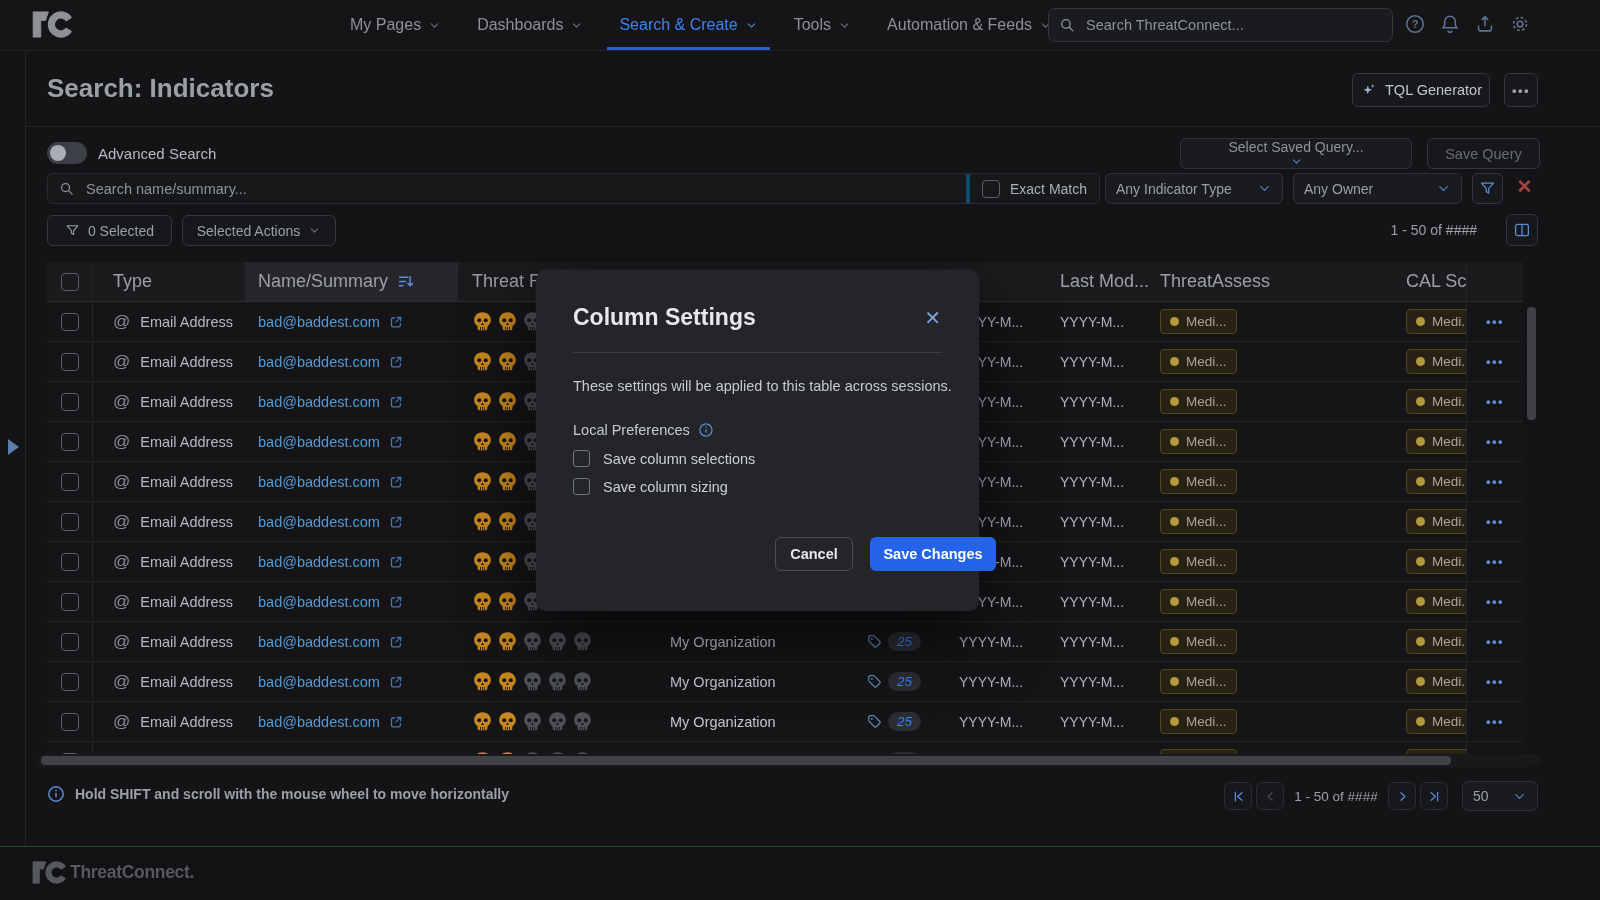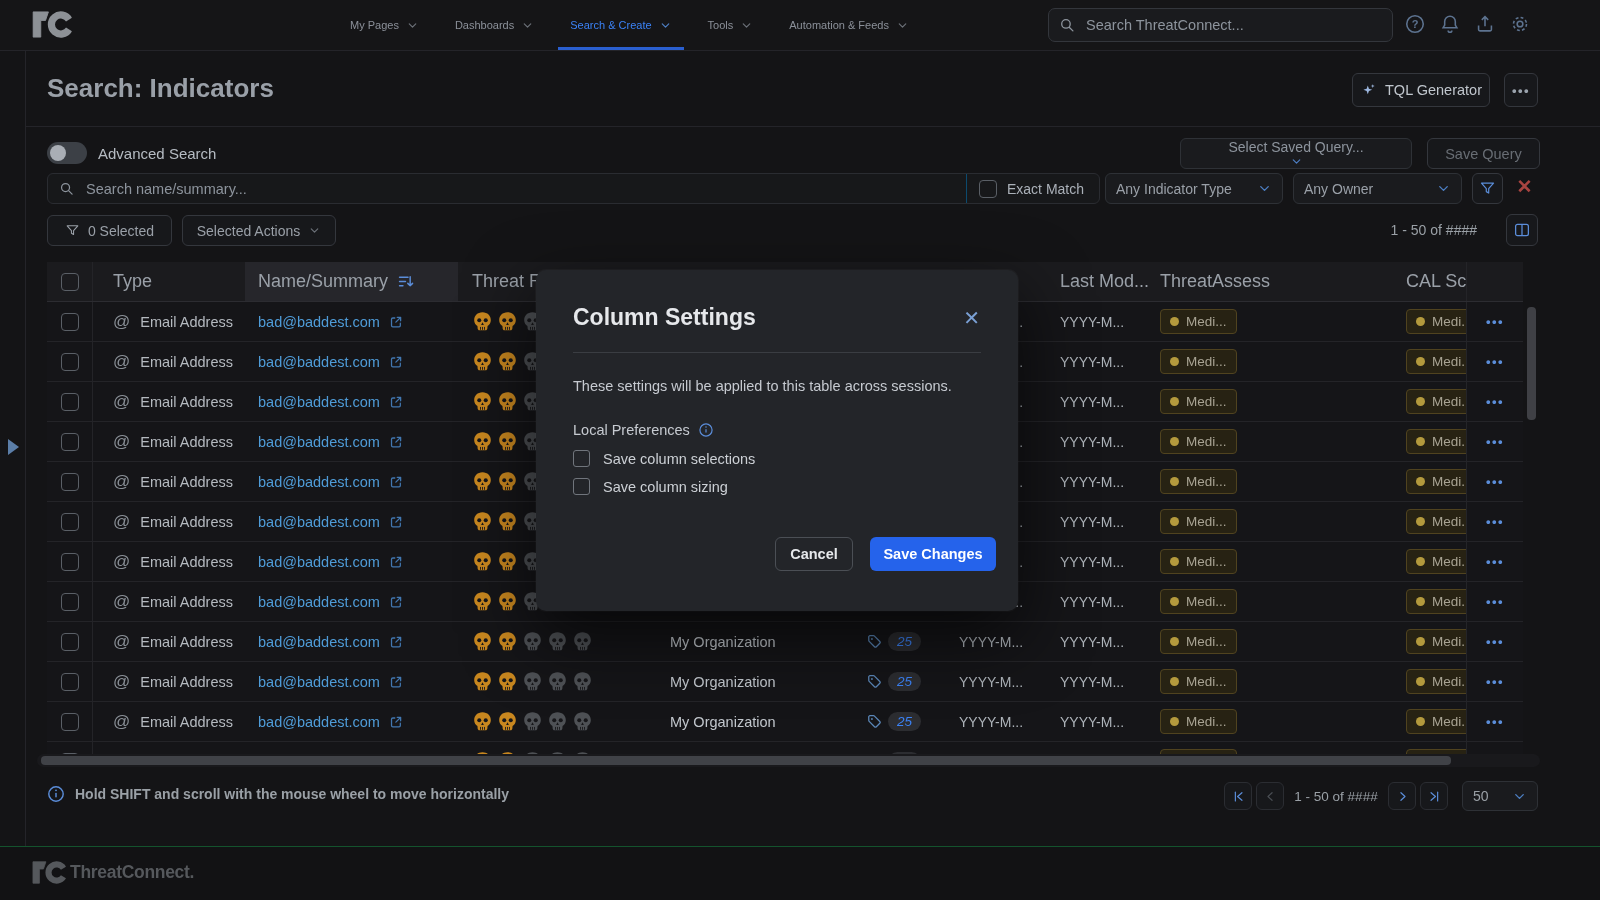--- a/index.html
+++ b/index.html
@@ -3,21 +3,21 @@
 <meta charset="utf-8">
 <style>
   html,body{margin:0;padding:0;background:#0b0b0c;font-family:"Liberation Sans",sans-serif;}
   #canvas{position:relative;width:1600px;height:900px;background:#111113;overflow:hidden;}
   svg{display:block;}
 
   
   .topnav{position:absolute;top:0;left:0;width:1600px;height:50px;background:#151517;}
   .brand{position:absolute;left:32px;top:11px;}
   .nav-items{position:absolute;left:350px;top:0;height:50px;display:flex;gap:36px;align-items:center;}
-  .nav-item{position:relative;height:50px;display:flex;align-items:center;gap:7px;color:#8b9099;font-size:11px;cursor:pointer;}
+  .nav-item{position:relative;height:50px;display:flex;align-items:center;gap:7px;color:#8b9099;font-size:16px;cursor:pointer;}
   .nav-item .chev{stroke:#6b7078;}
   .nav-item.active{color:#3b82f6;}
   .nav-item.active .chev{stroke:#4d7fc4;}
   .nav-item.active::after{content:"";position:absolute;left:-12px;right:-12px;bottom:0;height:3px;background:#2a5fd0;}
   .nav-search{position:absolute;left:1048px;top:8px;width:345px;height:34px;background:#1a1b1e;border:1px solid #33363c;border-radius:7px;display:flex;align-items:center;padding:0 10px;box-sizing:border-box;gap:8px;}
   .nav-search input{flex:1;background:transparent;border:none;outline:none;color:#cfd3d8;font-size:14.5px;font-family:"Liberation Sans",sans-serif;}
   .nav-search input::placeholder{color:#8d949d;}
   .nav-icons{position:absolute;left:1404px;top:13px;display:flex;gap:13px;align-items:center;}
   .nav-icons .ic{width:22px;height:22px;cursor:pointer;}
   .nav-icons svg *{stroke:#5d7390;fill:none;stroke-width:1.7;}
@@ -40,21 +40,21 @@
   .adv-label{position:absolute;left:98px;top:94px;font-size:15px;color:#b6bcc3;}
   .select{display:flex;align-items:center;justify-content:space-between;box-sizing:border-box;background:#1a1b1e;border:1px solid #2e3136;border-radius:6px;color:#8d949d;font-size:14px;padding:0 10px;cursor:pointer;}
   .saved-query{position:absolute;left:1180px;top:87px;width:232px;height:31px;flex-direction:column;}
   .save-query{position:absolute;left:1427px;top:87px;width:113px;height:31px;color:#686d74;font-size:14.5px;}
 
   
   .search-bar{position:absolute;left:47px;top:122px;width:1053px;height:31px;border:1px solid #2a2c31;border-radius:6px;background:#17181a;display:flex;box-sizing:border-box;}
   .search-main{flex:1;display:flex;align-items:center;gap:9px;padding:0 11px;}
   .search-main input{flex:1;background:transparent;border:none;outline:none;color:#cfd3d8;font-size:14.5px;font-family:"Liberation Sans",sans-serif;}
   .search-main input::placeholder{color:#8d949d;}
-  .exact-seg{width:133px;border-left:1px solid #0c4a6e;display:flex;align-items:center;gap:10px;padding-left:12px;box-sizing:border-box;cursor:pointer;}
+  .exact-seg{width:133px;border-left:4px solid #0c4a6e;display:flex;align-items:center;gap:10px;padding-left:12px;box-sizing:border-box;cursor:pointer;}
   .exact-seg span{color:#aab0b8;font-size:14px;}
   .cb{width:18px;height:18px;border:1.5px solid #5a5f66;border-radius:4px;box-sizing:border-box;background:transparent;cursor:pointer;flex:none;}
   .ind-select{position:absolute;left:1105px;top:122px;width:178px;height:31px;color:#9aa0a8;}
   .owner-select{position:absolute;left:1293px;top:122px;width:169px;height:31px;color:#9aa0a8;}
   .funnel-btn{position:absolute;left:1472px;top:122px;width:31px;height:31px;}
   .clear-btn{position:absolute;left:1509px;top:120px;width:31px;height:31px;display:flex;align-items:center;justify-content:center;color:#a84440;font-size:19px;font-weight:700;cursor:pointer;}
 
   
   .selected-btn{position:absolute;left:47px;top:164px;width:125px;height:31px;gap:8px;color:#9aa0a8;font-size:14px;}
   .actions-btn{position:absolute;left:182px;top:164px;width:154px;height:31px;gap:8px;color:#9aa0a8;font-size:14px;}
@@ -108,21 +108,21 @@
   .pg-label{position:absolute;left:1288px;top:738px;width:96px;text-align:center;color:#9aa0a6;font-size:13.5px;}
   .page-size{position:absolute;left:1462px;top:730px;width:76px;height:30px;color:#9aa0a6;}
 
   
   .footer{position:absolute;top:846px;left:0;width:1600px;height:54px;background:#121214;border-top:1px solid #14532d;}
   .f-brand{position:absolute;left:32px;top:14px;display:flex;align-items:center;gap:4px;color:#55585c;font-size:17.5px;font-weight:700;letter-spacing:-0.3px;}
   .f-links{position:absolute;right:63px;top:19px;display:flex;gap:26px;margin-top:46px;}
   .f-links span{color:#49699c;font-size:13px;cursor:pointer;}
 
   
-  .modal{position:absolute;left:536px;top:270px;width:482px;height:341px;background:#232529;border-radius:10px;box-shadow:0 24px 70px rgba(0,0,0,.68),0 0 0 1px rgba(255,255,255,.03);z-index:50;}
+  .modal{position:absolute;left:536px;top:270px;width:443px;height:341px;background:#232529;border-radius:10px;box-shadow:0 24px 70px rgba(0,0,0,.68),0 0 0 1px rgba(255,255,255,.03);z-index:50;}
   .m-title{position:absolute;left:37px;top:34px;font-size:23px;font-weight:600;color:#e6e8eb;}
   .m-close{position:absolute;right:38px;top:38px;color:#7aa0d4;font-size:20px;font-weight:400;cursor:pointer;line-height:1;}
   .m-hr{position:absolute;left:37px;right:37px;top:82px;height:1px;background:#3a3d42;}
   .m-desc{position:absolute;left:37px;top:108px;font-size:14.5px;color:#c6cad0;}
   .m-section{position:absolute;left:37px;top:152px;display:flex;align-items:center;gap:8px;color:#c6cad0;font-size:14.5px;}
   .m-cb{position:absolute;left:37px;display:flex;align-items:center;gap:13px;color:#ccd0d5;font-size:14.5px;cursor:pointer;}
   .m-cb .cb{width:17px;height:17px;border-color:#70757c;border-radius:3px;}
   .m-cancel{position:absolute;left:239px;top:267px;width:78px;height:34px;border:1px solid #4b4f55;border-radius:6px;background:transparent;color:#e6e8eb;font-size:14.5px;font-weight:600;display:flex;align-items:center;justify-content:center;cursor:pointer;box-sizing:border-box;}
   .m-save{position:absolute;left:334px;top:267px;width:126px;height:34px;border-radius:6px;background:#2563eb;color:#ffffff;font-size:14.5px;font-weight:600;display:flex;align-items:center;justify-content:center;cursor:pointer;}
 </style>

